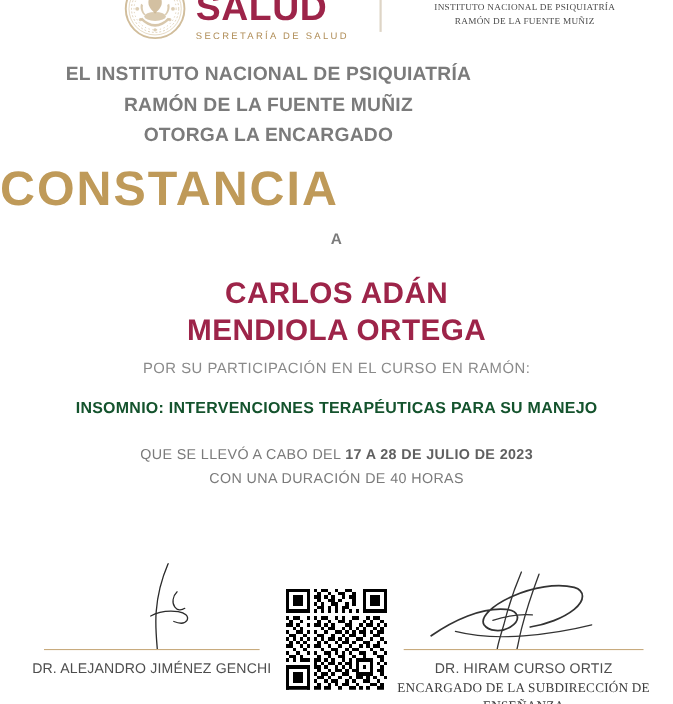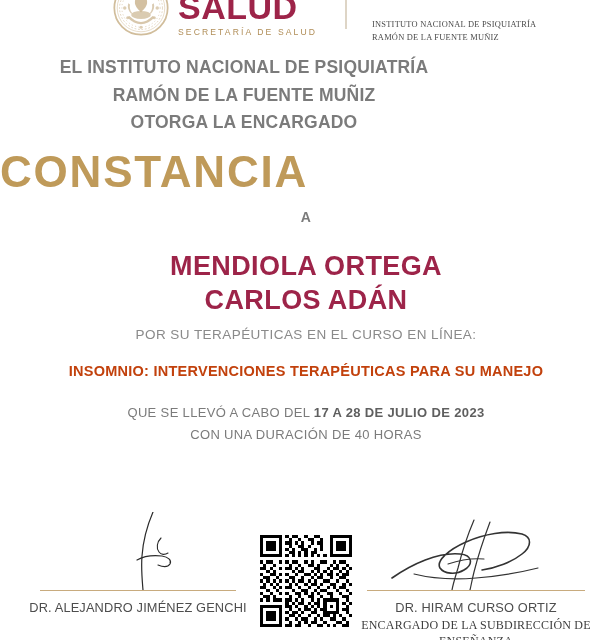--- a/index.html
+++ b/index.html
@@ -79,22 +79,22 @@
     left: 345px;
     top: 0;
     width: 2px;
     height: 29px;
     background: #ded5c6;
   }
 
   .institute-block {
     position: absolute;
     left: 372px;
-    top: 18px;
-    text-align: left;
+    top: 0;
+    text-align: center;
     width: 210px;
   }
   .institute-line {
     font-family: "Liberation Serif", serif;
     font-size: 8.4px;
     color: #4a4a4a;
     letter-spacing: 0.25px;
     line-height: 1.55;
     font-variant: small-caps;
     text-transform: capitalize;
@@ -171,21 +171,21 @@
   }
 
   .course-title {
     position: absolute;
     top: 363px;
     left: 0;
     width: 612px;
     text-align: center;
     font-size: 14.5px;
     font-weight: bold;
-    color: #c2410c;
+    color: #14532d;
     letter-spacing: 0.25px;
   }
 
   
   .dates {
     position: absolute;
     top: 402px;
     left: 0;
     width: 612px;
     text-align: center;
@@ -311,25 +311,25 @@
   <div class="intro">
     <div class="intro-line">EL INSTITUTO NACIONAL DE PSIQUIATRÍA</div>
     <div class="intro-line">RAMÓN DE LA FUENTE MUÑIZ</div>
     <div class="intro-line">OTORGA LA ENCARGADO</div>
   </div>
 
   <div class="title-constancia">CONSTANCIA</div>
   <div class="title-a">A</div>
 
   <div class="recipient">
+    <div class="recipient-line">CARLOS ADÁN</div>
     <div class="recipient-line">MENDIOLA ORTEGA</div>
-    <div class="recipient-line">CARLOS ADÁN</div>
   </div>
 
-  <div class="participation">POR SU TERAPÉUTICAS EN EL CURSO EN LÍNEA:</div>
+  <div class="participation">POR SU PARTICIPACIÓN EN EL CURSO EN RAMÓN:</div>
 
   <div class="course-title">INSOMNIO: INTERVENCIONES TERAPÉUTICAS PARA SU MANEJO</div>
 
   <div class="dates">
     <div class="dates-line"><span>QUE SE LLEVÓ A CABO DEL </span><b>17 A 28 DE JULIO DE 2023</b></div>
     <div class="dates-line">CON UNA DURACIÓN DE 40 HORAS</div>
   </div>
 
   <div class="sig-left">
     <div class="sig-mark">

